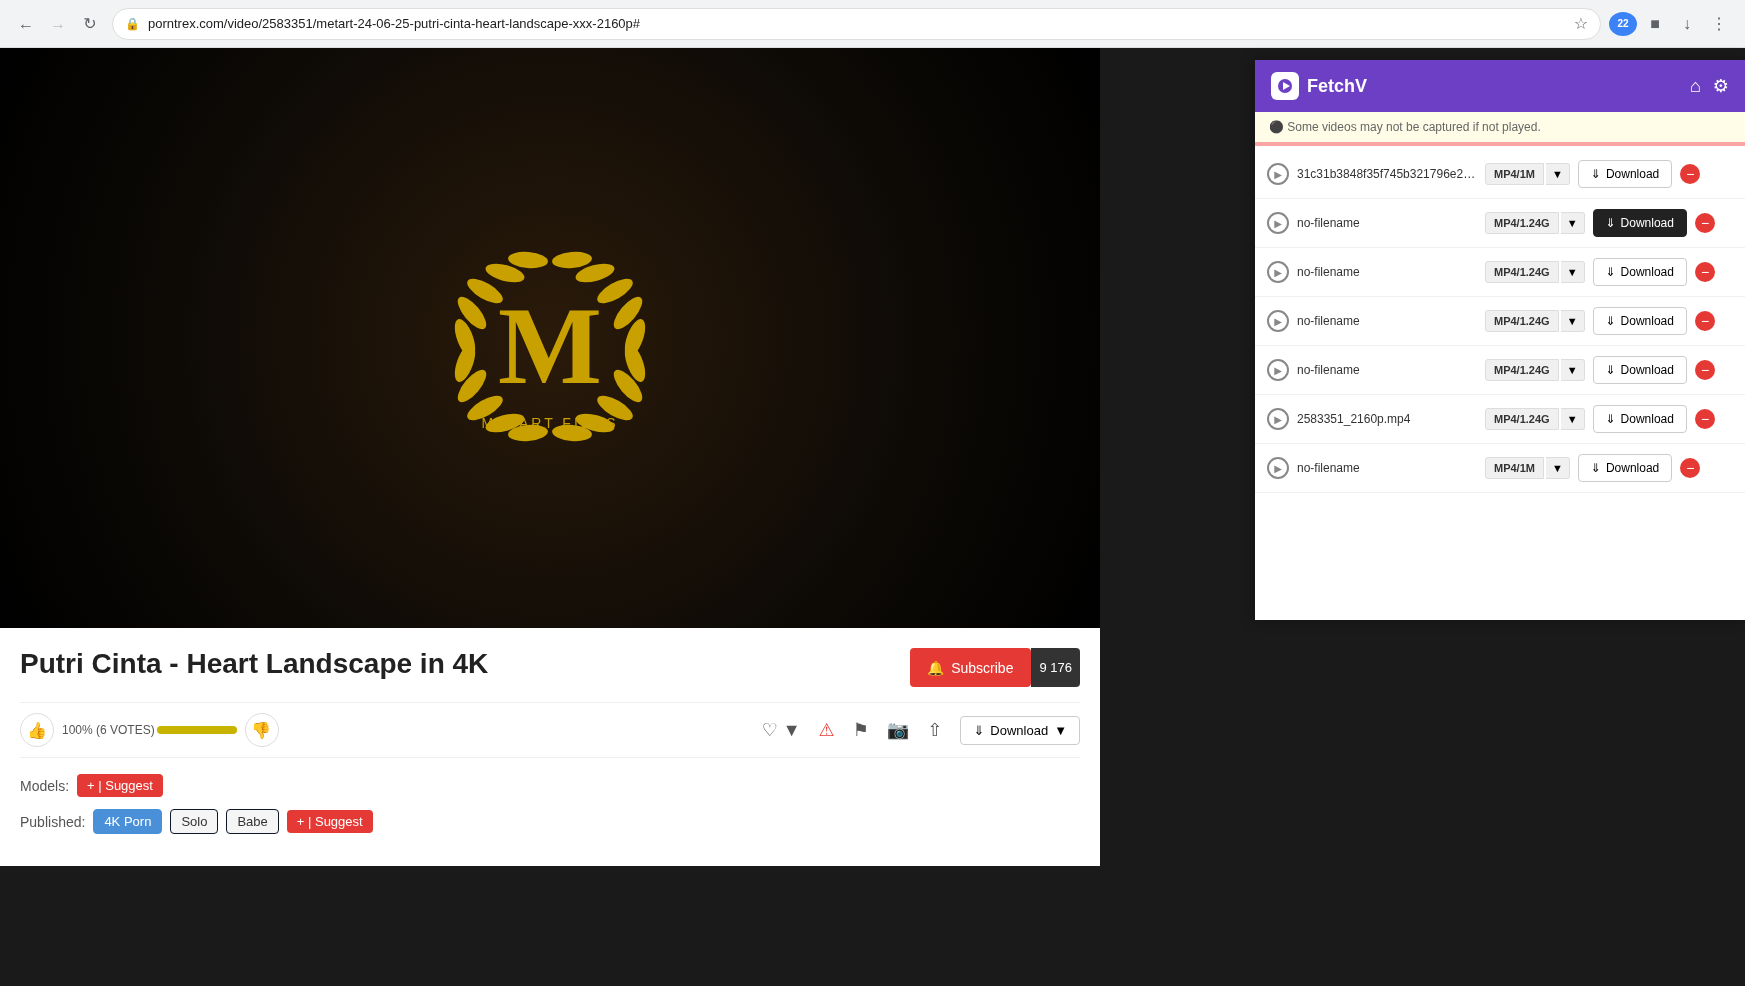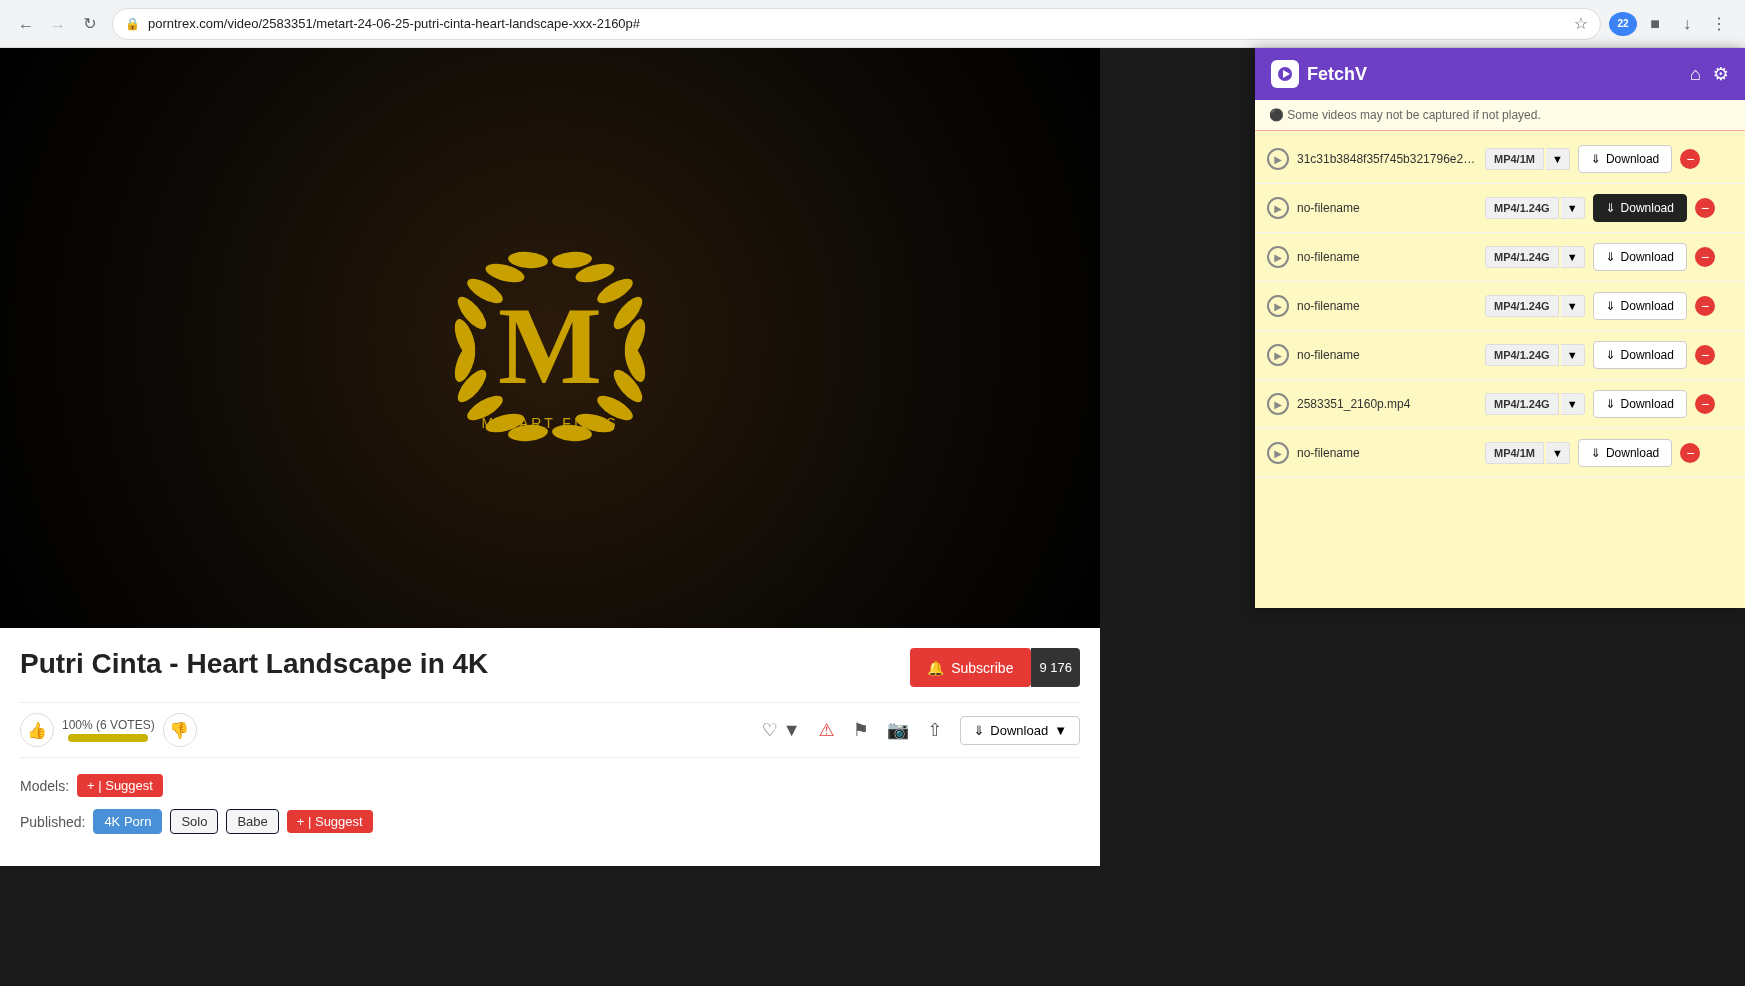--- a/index.html
+++ b/index.html
@@ -219,24 +219,24 @@
       padding: 4px 10px;
       font-size: 13px;
       color: #333;
       cursor: pointer;
     }
     .tag-item.accent { background: #4a90d9; color: white; border-color: #4a90d9; }
 
     
     .fetchv-overlay {
       position: absolute;
-      top: 0;
+      top: 12px;
       right: 0;
       width: 490px;
-      background: #fef9c3;
+      background: #ffffff;
       z-index: 100;
       box-shadow: -2px 0 12px rgba(0,0,0,0.3);
       min-height: 560px;
     }
     .fetchv-header {
       background: #6c3fc5;
       padding: 12px 16px;
       display: flex;
       align-items: center;
       justify-content: space-between;
@@ -258,21 +258,21 @@
     .fetchv-header-icons { display: flex; gap: 12px; }
     .fetchv-header-icon {
       color: white;
       font-size: 18px;
       cursor: pointer;
       background: none;
       border: none;
     }
     .fetchv-warning {
       background: #fffde7;
-      border-bottom: 1px solid #fca5a5;
+      border-bottom: 4px solid #fca5a5;
       padding: 8px 14px;
       font-size: 12px;
       color: #666;
       display: flex;
       align-items: center;
       gap: 6px;
     }
     .fetchv-items {
       padding: 4px 0;
     }
@@ -451,21 +451,21 @@
             <span>Subscribe</span>
           </button>
           <span class="subscribe-count">9 176</span>
         </div>
       </div>
 
 
       <div class="action-bar">
         <div class="vote-section">
           <button class="vote-btn">👍</button>
-          <div style="display:flex; flex-direction:column; align-items:center; gap:2px;">
+          <div style="display:flex; align-items:center; gap:2px;">
             <span class="vote-label">100% (6 VOTES)</span>
             <div class="vote-bar-container">
               <div class="vote-bar-fill"></div>
             </div>
           </div>
           <button class="vote-btn">👎</button>
         </div>
         <div class="action-icons">
           <button class="action-icon-btn">♡ ▼</button>
           <button class="action-icon-btn" style="color:#e53935;">⚠</button>

